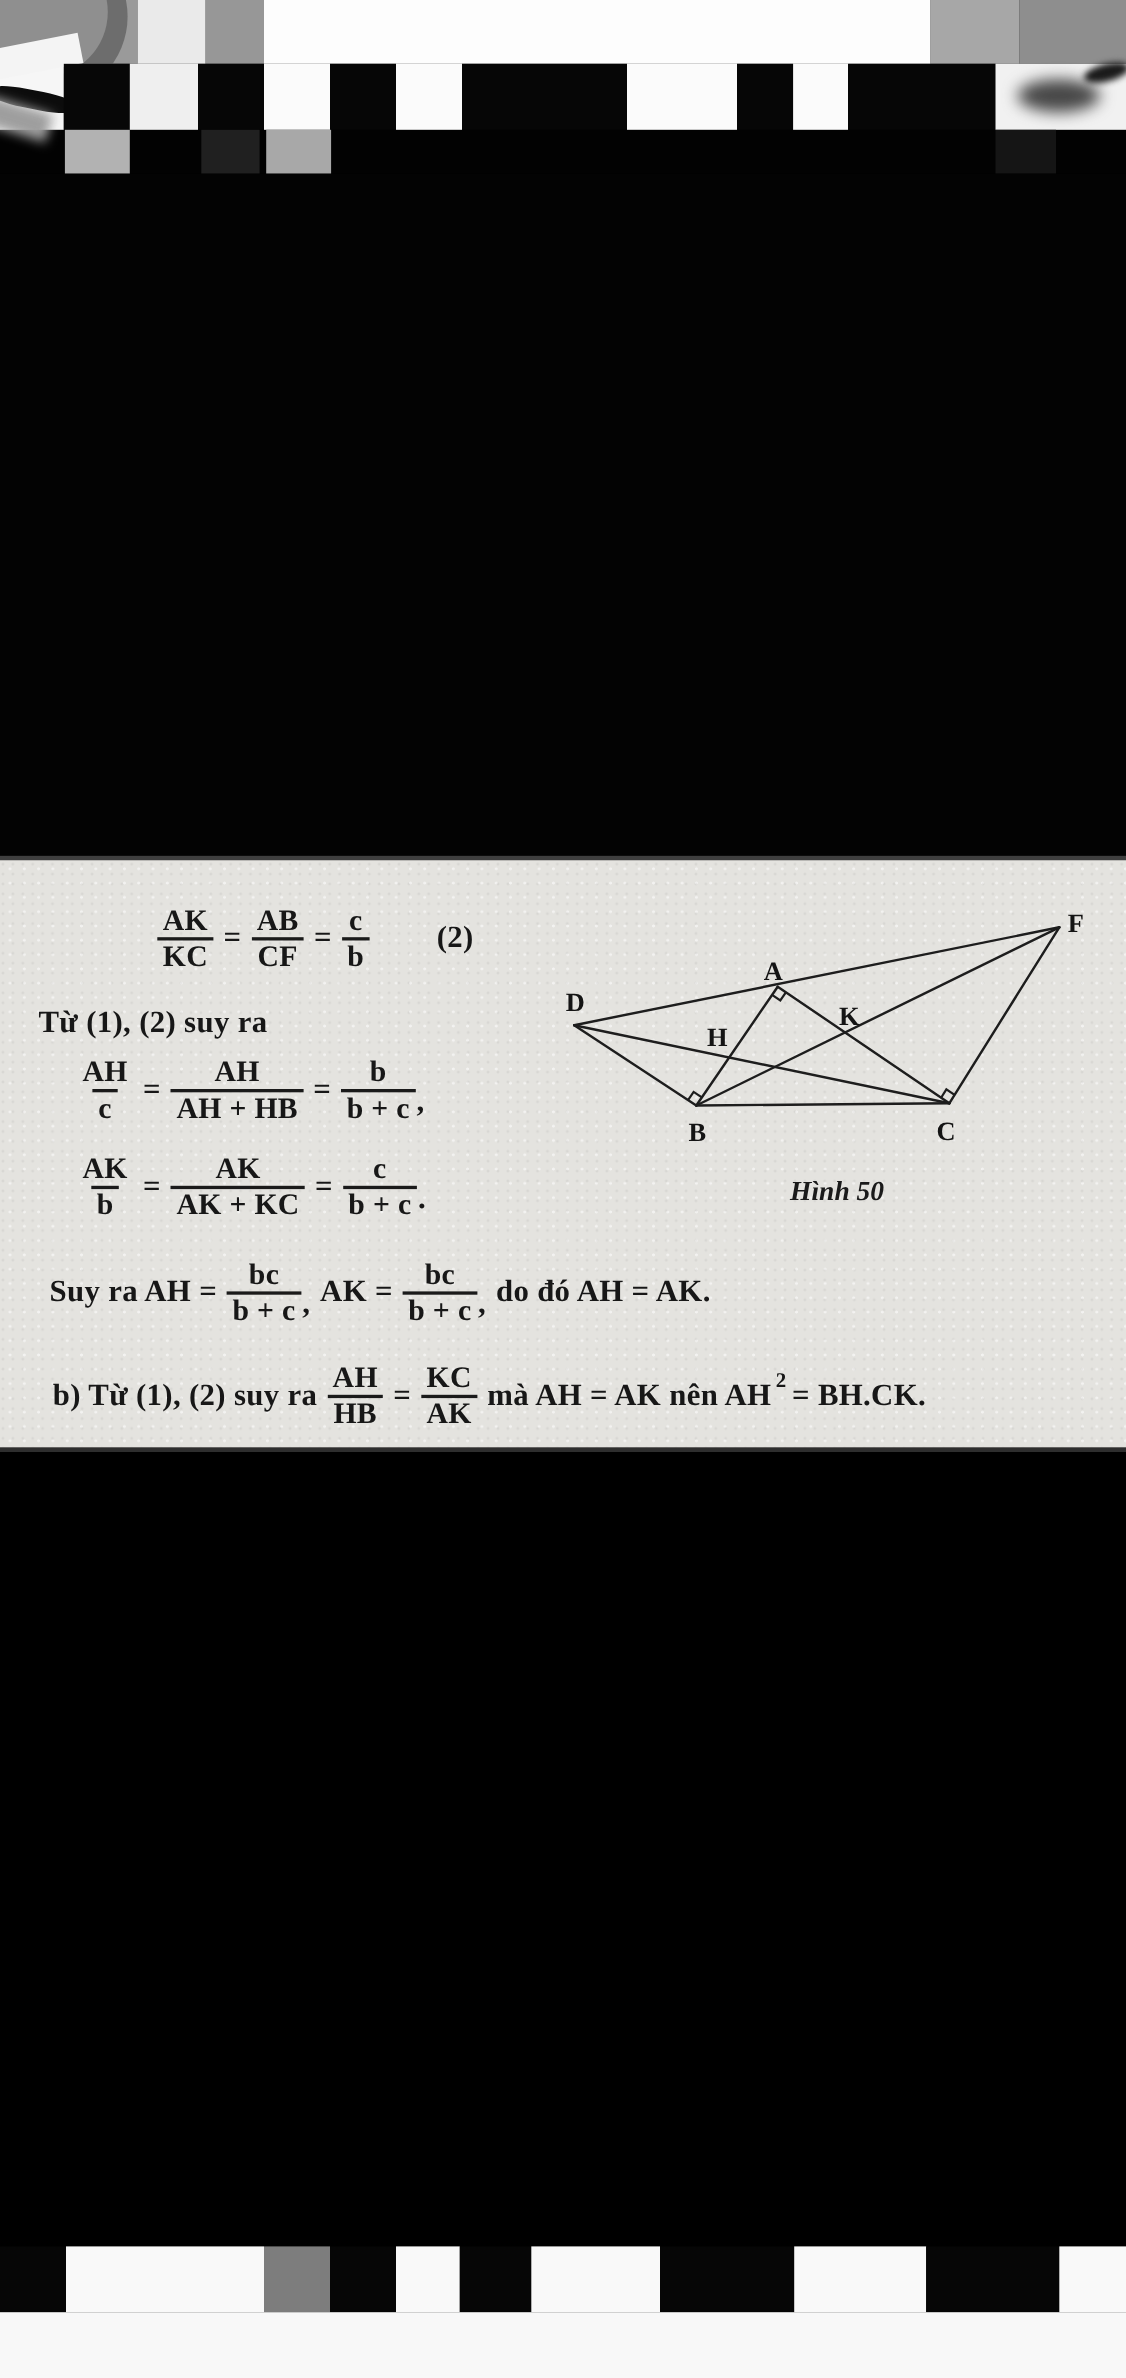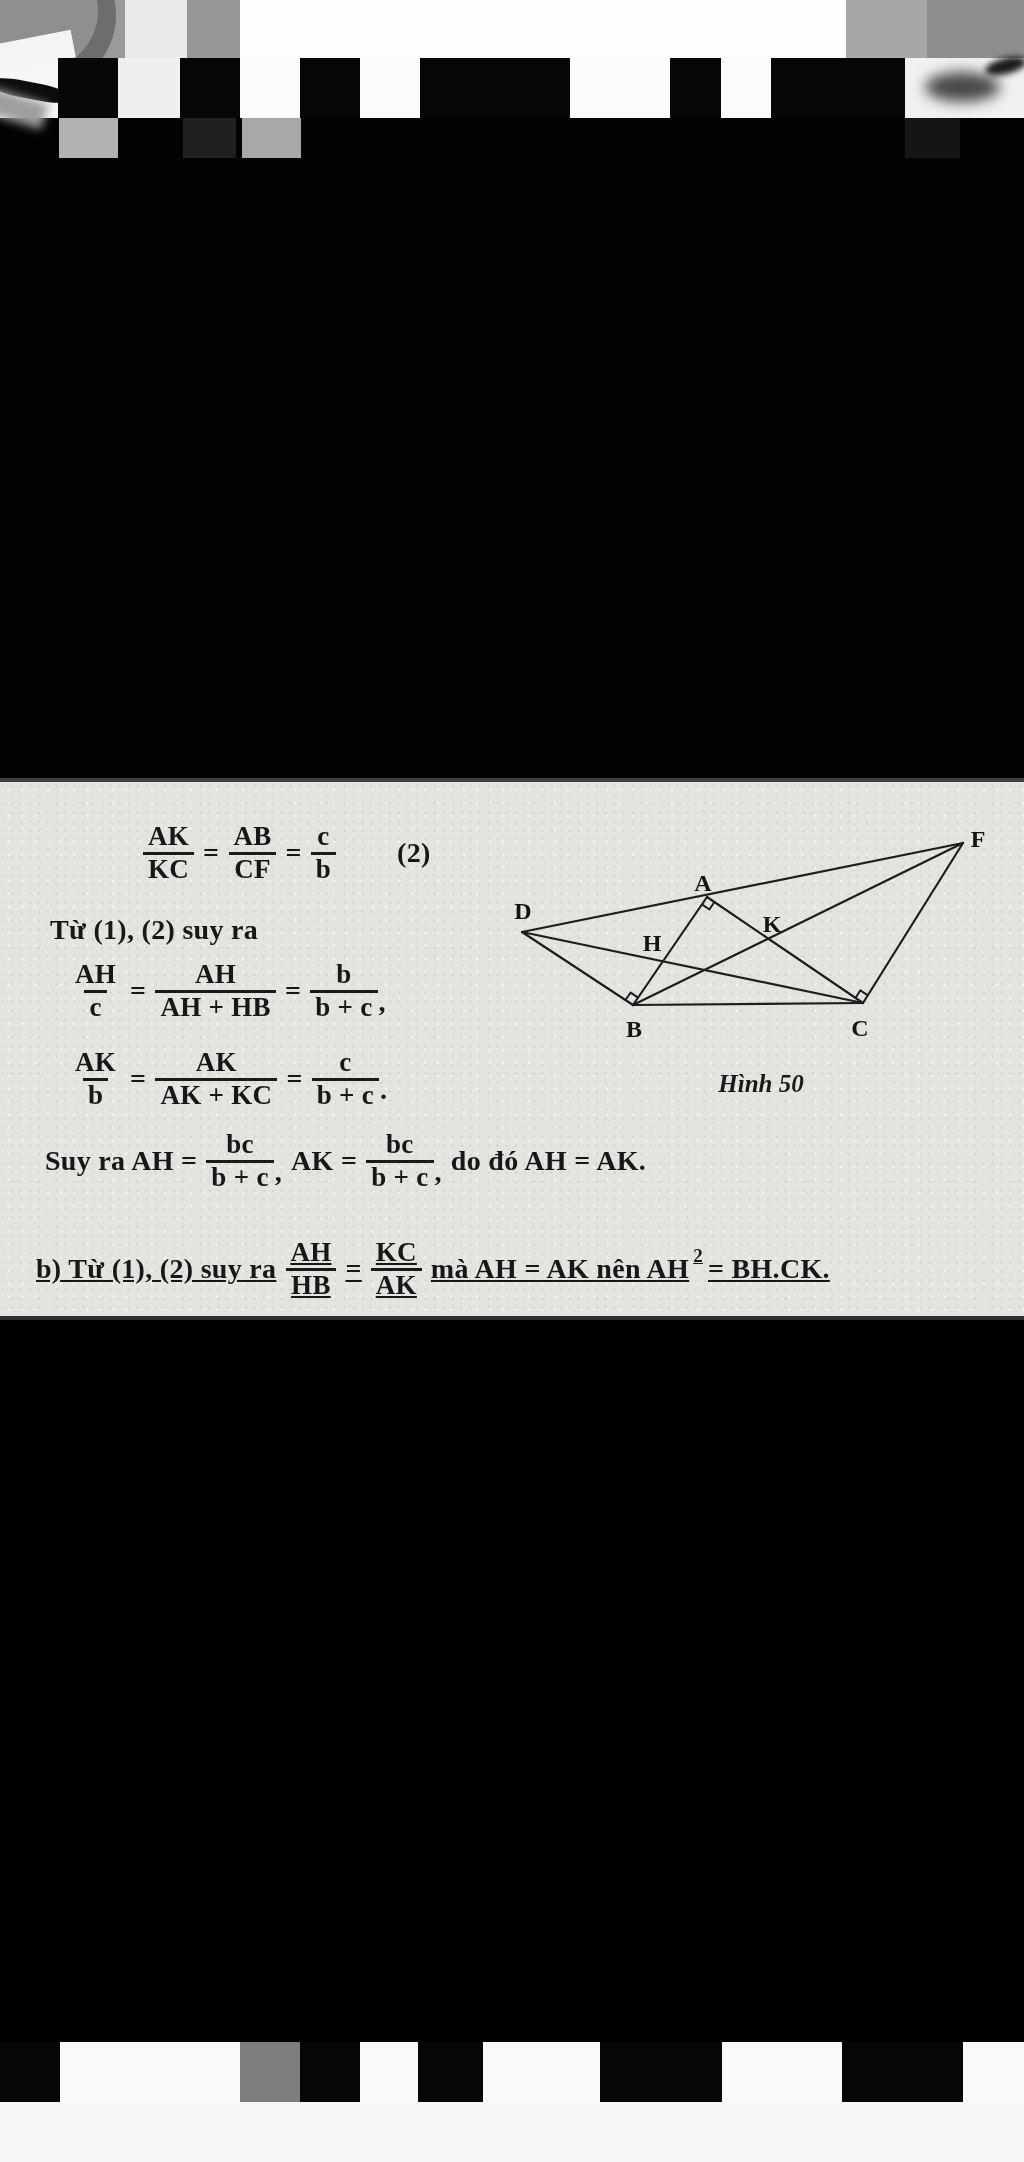--- a/index.html
+++ b/index.html
@@ -19,25 +19,25 @@
   .line{position:absolute;display:flex;align-items:center;gap:9px;color:#171717;font-weight:700;letter-spacing:0.3px;}
   .mtext,.op,.punct,.tag{font-size:28px;white-space:pre;}
   .frac{display:inline-flex;flex-direction:column;align-items:center;font-size:27px;line-height:1.1;}
   .frac .num{padding:0 5px;}
   .frac .den{border-top:3px solid #1a1a1a;padding:0 5px;white-space:pre;}
   .punct{align-self:flex-end;margin-left:-8px;padding-bottom:4px;}
   .tag{margin-left:52px;}
   .sup{font-size:19px;transform:translateY(-13px);margin:0 -4px 0 -5px;}
 
   #ln-equation-2{left:143px;top:40px;}
-  #ln-para-tu-suy-ra{left:50px;top:132px;align-items:flex-end;}
+  #ln-para-tu-suy-ra{left:35px;top:132px;align-items:flex-end;}
   #ln-equation-ah{left:70px;top:178px;}
   #ln-equation-ak{left:70px;top:266px;}
-  #ln-para-suy-ra-ah{left:45px;top:348px;}
-  #ln-para-b{left:36px;top:456px;text-decoration:underline;}
+  #ln-para-suy-ra-ah{left:45px;top:362px;}
+  #ln-para-b{left:48px;top:456px;}
 
   #fig-svg{position:absolute;left:490px;top:8px;width:530px;height:330px;}
   #fig-svg line{stroke:#1d1d1d;stroke-width:2.2;stroke-linecap:round;}
   #fig-svg path{stroke:#1d1d1d;stroke-width:2;fill:none;}
   #fig-svg text{font-family:"Liberation Serif",serif;font-weight:700;font-size:24px;fill:#141414;}
   #fig-caption{position:absolute;left:691px;top:288px;width:140px;text-align:center;
                font-style:italic;font-weight:700;font-size:25px;color:#1a1a1a;}
 </style>
 </head>
 <body>

